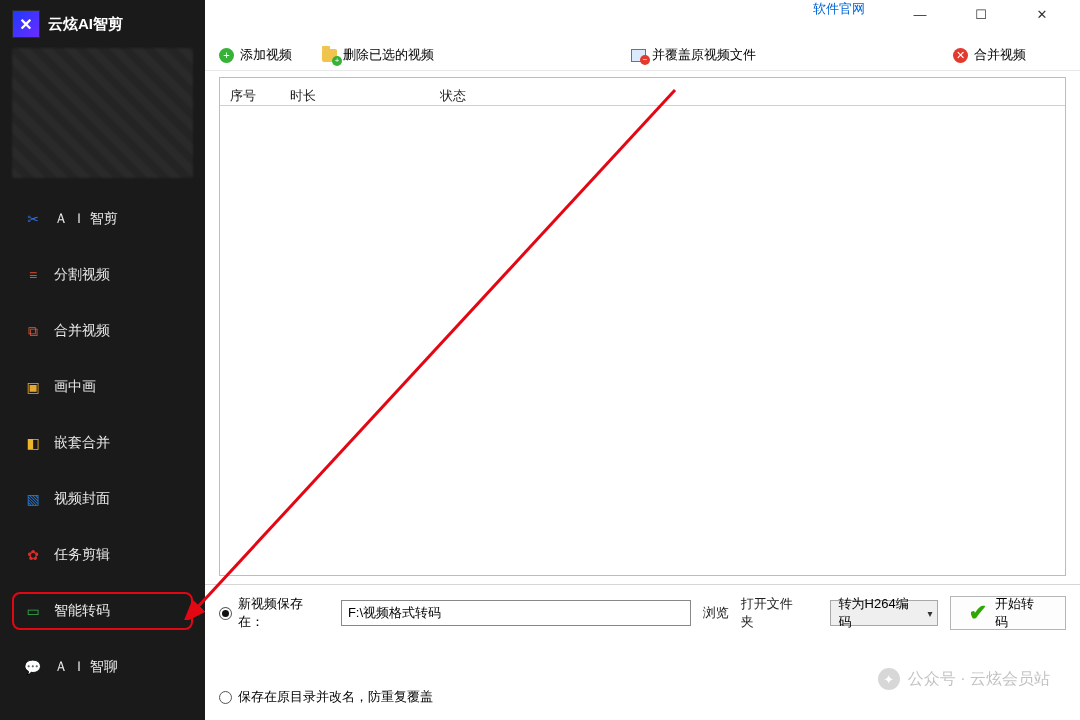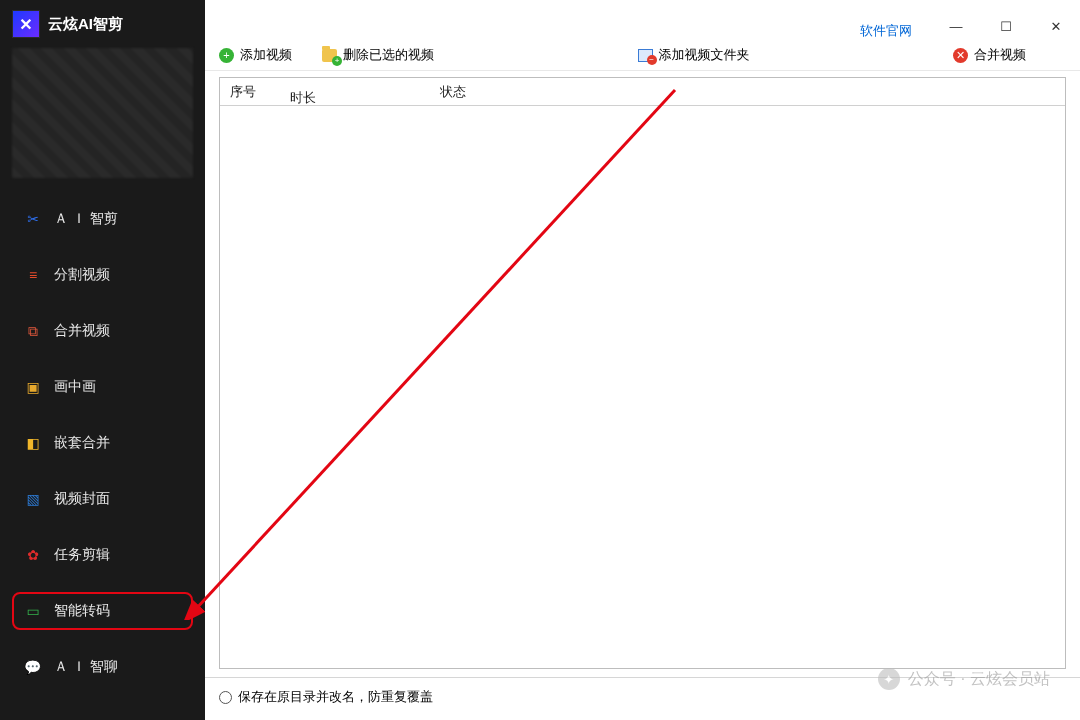--- a/index.html
+++ b/index.html
@@ -7,36 +7,36 @@
   .app { display:flex; width:100%; height:100%; }
   .sidebar { width:205px; background:#1a1a1a; color:#dcdcdc; display:flex; flex-direction:column; }
   .sb-header { display:flex; align-items:center; gap:8px; padding:10px 12px; font-size:15px; font-weight:bold; color:#fff; }
   .logo-box { width:28px; height:28px; background:linear-gradient(135deg,#1e39ff,#6b2cff); display:flex; align-items:center; justify-content:center; color:#fff; font-size:16px; border:1px solid #2b2b2b;}
   .sb-blurred { height:130px; margin:0 12px 18px 12px; background:repeating-linear-gradient(45deg,#2a2a2a 0 8px,#242424 8px 16px); filter:blur(1px); border-radius:2px;}
   .sb-items { display:flex; flex-direction:column; gap:30px; padding:0 18px; margin-top:10px;}
   .sb-item { display:flex; align-items:center; gap:12px; color:#e8e8e8; font-size:14px; padding:4px 6px; cursor:pointer; border-radius:2px;}
   .sb-item .ic { width:18px; height:18px; display:flex; align-items:center; justify-content:center; font-size:14px;}
   .sb-item.active { outline:2px solid #e30613; outline-offset:4px; }
   .main { flex:1; display:flex; flex-direction:column; background:#fff; position:relative; }
-  .titlebar { height:40px; display:flex; align-items:flex-end; justify-content:flex-end; gap:22px; padding:0 10px;}
+  .titlebar { height:40px; display:flex; align-items:flex-start; justify-content:flex-end; gap:33px; padding:0 24px;}
   .titlebar a { color:#0066d6; text-decoration:none; font-size:13px; margin-right:8px;}
   .tb-btn { width:28px; height:28px; display:flex; align-items:center; justify-content:center; color:#333; cursor:pointer; font-size:13px;}
   .toolbar { display:flex; align-items:center; gap:30px; padding:6px 14px; border-bottom:1px solid #e8e8e8;}
   .tb-group { display:flex; align-items:center; gap:6px; cursor:pointer;}
   .tb-spacer { flex:1; }
   .ic-circle { width:15px; height:15px; border-radius:50%; display:flex; align-items:center; justify-content:center; color:#fff; font-size:11px; line-height:1;}
   .ic-green { background:#36b336;}
   .ic-red { background:#e23a2c;}
   .ic-folder { width:15px; height:13px; background:#f0c44d; position:relative; border-radius:2px;}
   .ic-folder:before { content:""; position:absolute; top:-3px; left:0; width:8px; height:4px; background:#f0c44d; border-radius:1px;}
   .ic-folder .plus{position:absolute; right:-5px; bottom:-4px; width:10px;height:10px;border-radius:50%;background:#36b336;color:#fff;font-size:8px;display:flex;align-items:center;justify-content:center;}
   .ic-win { width:15px;height:13px;border:1px solid #3a7bd5;background:#dceafd;position:relative;}
   .ic-win .minus{position:absolute;right:-5px;bottom:-4px;width:10px;height:10px;border-radius:50%;background:#e23a2c;color:#fff;font-size:8px;display:flex;align-items:center;justify-content:center;}
   .table-region { flex:1; margin:6px 14px 8px 14px; border:1px solid #bdbdbd; background:#fff; display:flex; flex-direction:column; overflow:hidden;}
-  .thead { display:flex; background:#fff; border-bottom:1px solid #d0d0d0; height:28px; align-items:center;}
+  .thead { display:flex; background:#fff; border-bottom:1px solid #d0d0d0; height:28px; align-items:flex-end;}
   .th { padding:0 10px; font-size:13px; color:#222; border-right:1px solid transparent;}
   .col-idx{width:60px;} .col-name{flex:1;} .col-dur{width:150px;margin-top:12px;} .col-stat{width:170px;}
   .tbody{flex:1; background:#fff;}
   .footer { border-top:1px solid #d6d6d6; padding:10px 14px 14px 14px; display:flex; flex-direction:column; gap:12px;}
   .frow{display:flex;align-items:center;gap:12px;}
   .radio{display:flex;align-items:center;gap:6px;cursor:pointer;}
   .radio .dot{width:13px;height:13px;border:1px solid #555;border-radius:50%;display:flex;align-items:center;justify-content:center;}
   .radio.checked .dot:before{content:"";width:7px;height:7px;border-radius:50%;background:#111;}
   .path-input{width:350px;height:26px;border:1px solid #888;padding:2px 6px;font-size:13px;}
   .link-btn{color:#222;cursor:pointer;}
@@ -117,40 +117,58 @@
         <span class="ic-folder">
             <span class="plus">+</span>
           </span>
         <span>删除已选的视频</span>
       </div>
       <div class="tb-spacer"></div>
       <div class="tb-group">
         <span class="ic-win">
             <span class="minus">−</span>
           </span>
-        <span>添加视频文件夹</span>
+        <span>并覆盖原视频文件</span>
       </div>
       <div class="tb-spacer"></div>
       <div class="tb-group" style="margin-right:40px;">
         <span class="ic-circle ic-red">✕</span>
         <span>合并视频</span>
       </div>
     </div>
 
     <div class="table-region">
       <div class="thead">
         <div class="th col-idx">序号</div>
         <div class="th col-dur">时长</div>
         <div class="th col-stat">状态</div>
       </div>
       <div class="tbody"></div>
     </div>
 
     <div class="footer">
-      <div class="frow" style="gap:40px;">
+      <div class="frow">
+        <label class="radio checked">
+          <span class="dot"></span>
+          <span>新视频保存在：</span>
+        </label>
+        <input class="path-input" value="F:\视频格式转码" style="">
+        <span class="link-btn">浏览</span>
+        <span class="link-btn">打开文件夹</span>
+        <div style="flex:1"></div>
+        <div class="select-box">
+          <span>转为H264编码</span>
+          <span class="caret">▾</span>
+        </div>
+        <div class="big-btn">
+          <span class="check-ic">✔</span>
+          <span>开始转码</span>
+        </div>
+      </div>
+      <div class="frow" style="gap:40px;margin-top:45px;">
         <label class="radio">
           <span class="dot"></span>
           <span>保存在原目录并改名，防重复覆盖</span>
         </label>
       </div>
     </div>
 
     <div class="watermark">
       <span class="wm-ic">✦</span>
       <span>公众号 · 云炫会员站</span>

